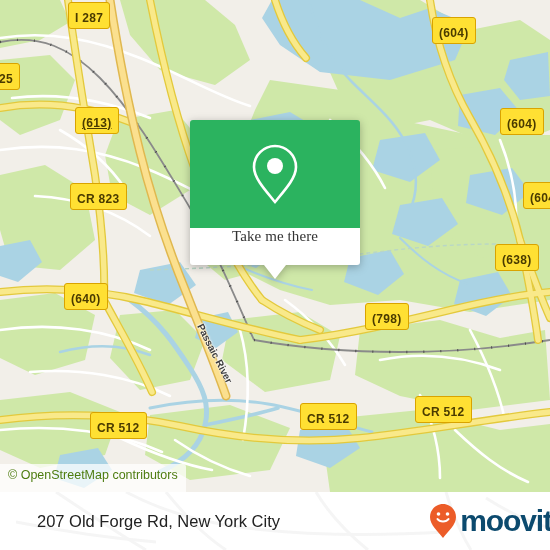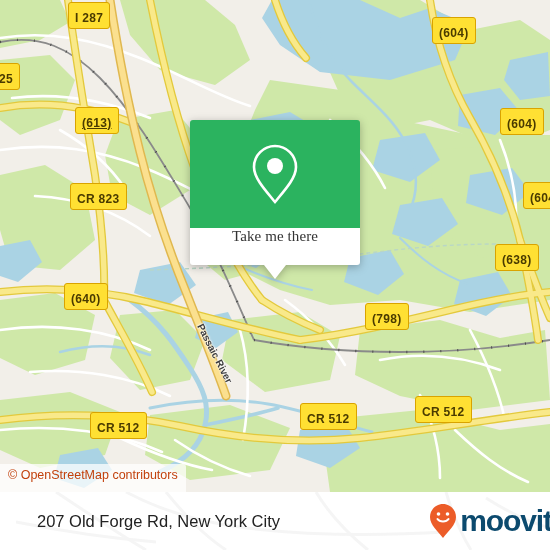--- a/index.html
+++ b/index.html
@@ -69,21 +69,21 @@
     border-left:11px solid transparent;
     border-right:11px solid transparent;
     border-top:14px solid #ffffff;
   }
 
   
   .attrib{
     position:absolute;left:0;top:464px;
     background:rgba(255,255,255,.74);
     padding:4px 8px 22px 8px;
-    font-size:12.5px;color:#c2410c;
+    font-size:12.5px;color:#4d7c0f;
     border-radius:0 3px 0 0;
   }
 
   
   .bottombar{
     position:absolute;left:16px;top:492px;width:550px;height:58px;
     background:#ffffff;overflow:hidden;text-decoration:underline;
   }
   .bottombar .ghost{position:absolute;left:0;top:0;opacity:.55;}
   .address{

